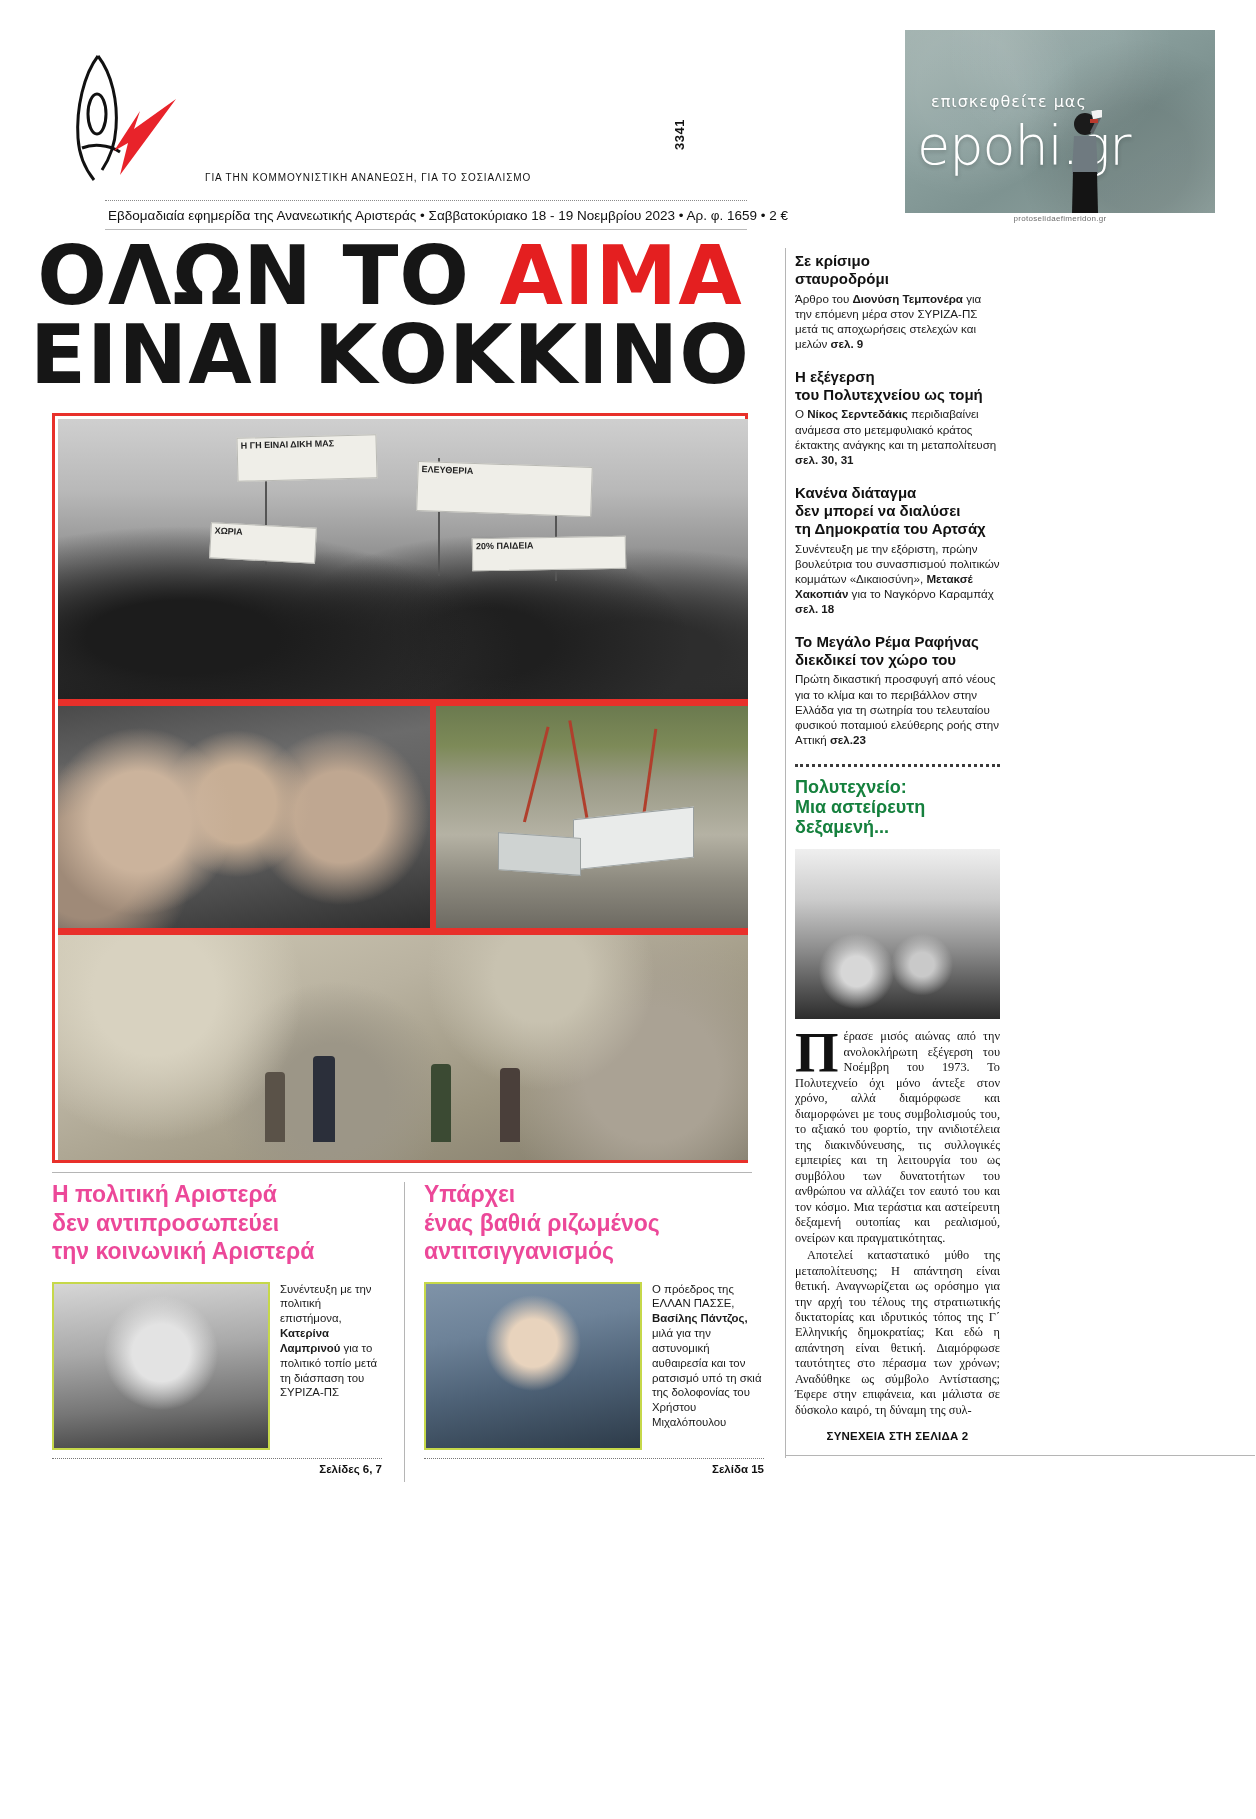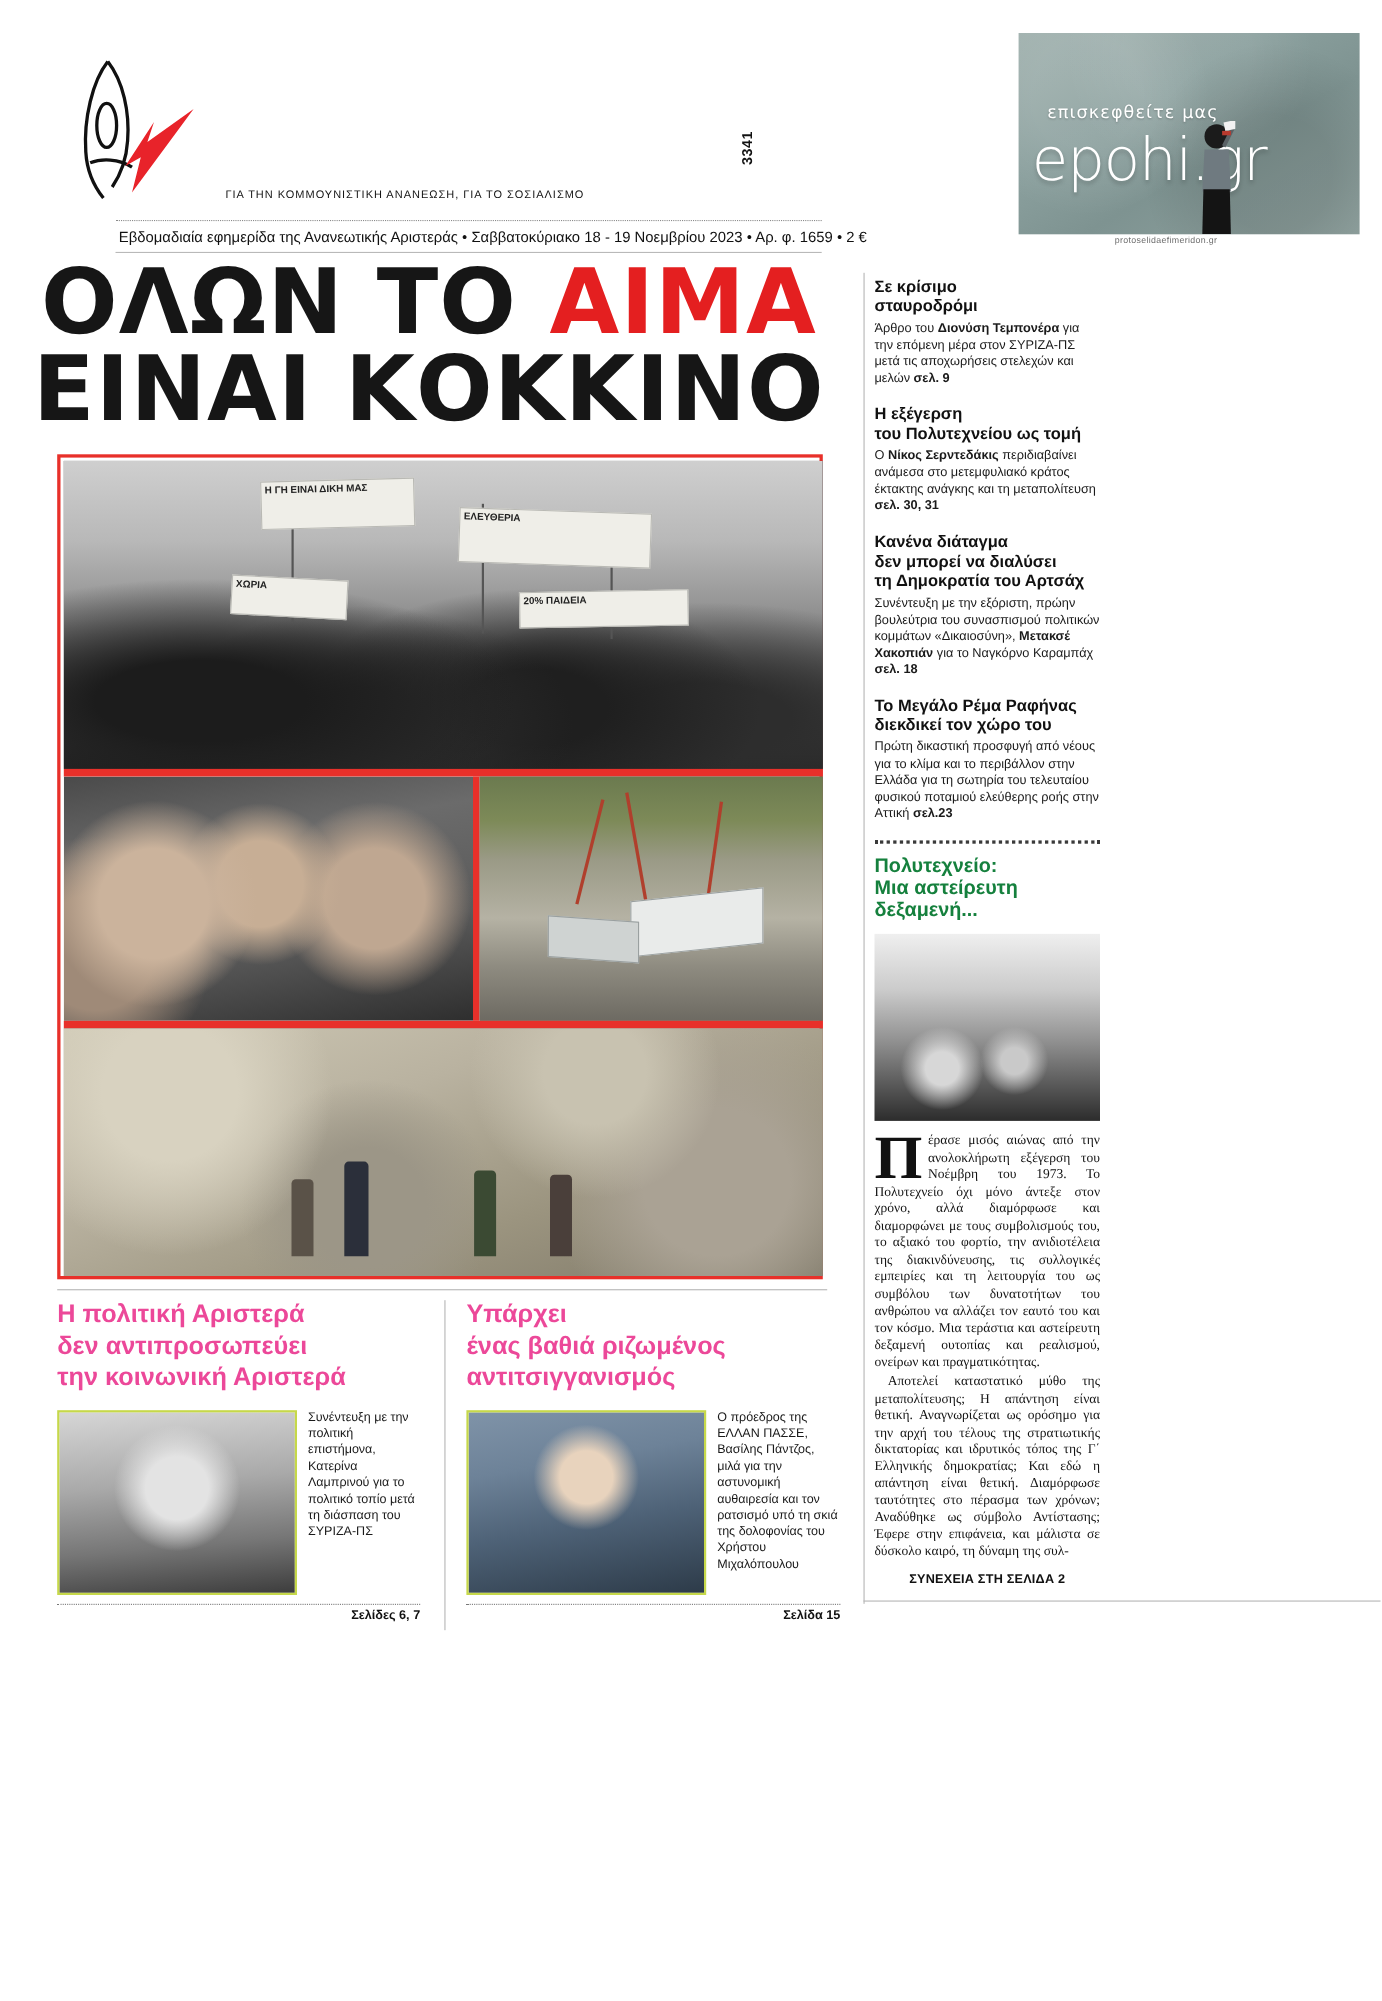--- a/index.html
+++ b/index.html
@@ -37,21 +37,21 @@
     position:absolute;left:108px;top:208px;width:640px;
     text-align:center;font-size:13.5px;color:#111;white-space:nowrap;
   }
   .masthead-rule2{
     position:absolute;left:105px;top:229px;width:642px;height:0;
     border-top:1px solid #b9b9b9;
   }
 
   
   .topad{
-    position:absolute;left:926px;top:30px;width:310px;height:183px;
+    position:absolute;left:905px;top:30px;width:310px;height:183px;
     background:linear-gradient(150deg,#9fb0ad 0%,#8ba09e 35%,#7e9391 60%,#91a3a0 100%);
     overflow:hidden;
   }
   .topad:after{
     content:"";position:absolute;inset:0;
     background:
       radial-gradient(circle at 20% 30%,rgba(255,255,255,.10) 0 18%,transparent 40%),
       radial-gradient(circle at 75% 70%,rgba(0,0,0,.10) 0 20%,transparent 45%),
       radial-gradient(circle at 50% 10%,rgba(255,255,255,.07) 0 25%,transparent 50%);
   }
@@ -197,21 +197,21 @@
   .t-photo{flex:0 0 auto;border:2px solid #c6d84a;box-sizing:border-box;}
   .t1 .t-photo{width:218px;height:168px;
     background:
       radial-gradient(circle at 50% 42%,#e3e3e3 0 20%,transparent 40%),
       linear-gradient(175deg,#d6d6d6 0%,#a9a9a9 40%,#767676 72%,#3d3d3d 100%);}
   .t2 .t-photo{width:218px;height:168px;
     background:
       radial-gradient(circle at 50% 36%,#e8d3bd 0 16%,transparent 32%),
       linear-gradient(170deg,#7f93a8 0%,#6d8298 30%,#4e6277 60%,#2d3b49 100%);}
   .t-cap{font-size:11.4px;line-height:1.3;color:#1a1a1a;}
-  .t-cap b{font-weight:normal;}
+  .t-cap b{font-weight:bold;}
   .t-pagerule{border-top:1px dotted #777;margin-top:8px;padding-top:4px;}
   .t-page{text-align:right;font-size:11.5px;font-weight:bold;color:#111;}
   .t-divider{position:absolute;left:352px;top:2px;width:0;height:300px;border-left:1px solid #b5b5b5;}
   .teaser-toprule{position:absolute;left:52px;top:1172px;width:700px;height:0;border-top:1px solid #b5b5b5;}
 </style>
 </head>
 <body>
 
 <div class="page">
 

